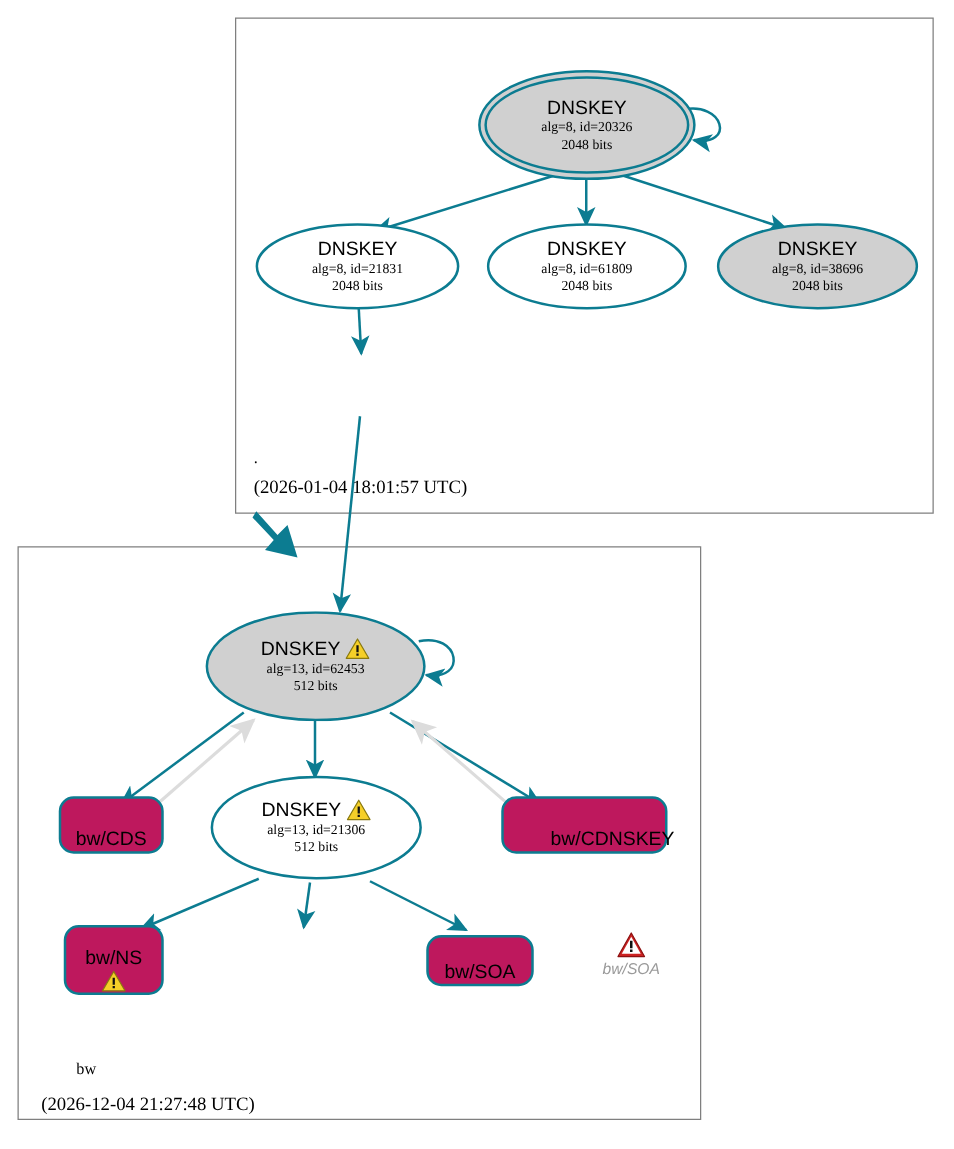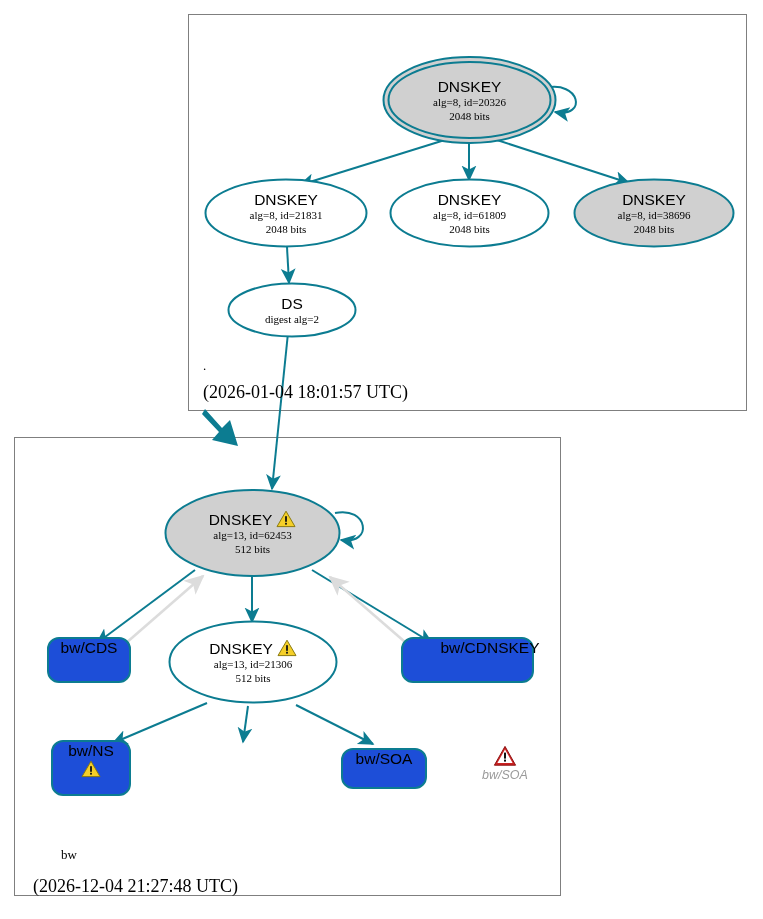--- a/index.html
+++ b/index.html
@@ -33,21 +33,21 @@
   .zone-label {
     position: absolute;
     font-family: "Liberation Serif", serif;
     font-size: 13px;
     color: #000000;
     white-space: nowrap;
   }
   .zone-time {
     position: absolute;
     font-family: "Liberation Serif", serif;
-    font-size: 18px;
+    font-size: 15px;
     color: #000000;
     white-space: nowrap;
   }
   .node {
     position: absolute;
     box-sizing: border-box;
     display: flex;
     flex-direction: column;
     align-items: center;
     justify-content: center;
@@ -68,25 +68,25 @@
     font-family: "Liberation Serif", serif;
     font-size: 11px;
     line-height: 14px;
     white-space: nowrap;
   }
   .rrset-box {
     position: absolute;
     box-sizing: border-box;
     border: 2px solid #0c7c91;
     border-radius: 12px;
-    background: #1d4ed8;
+    background: #be185d;
     display: flex;
     flex-direction: column;
     align-items: center;
-    justify-content: flex-start;
+    justify-content: flex-end;
     color: #000000;
   }
   .rrset-box .lbl {
     font-family: "Liberation Sans", sans-serif;
     font-size: 15.5px;
     line-height: 18px;
     white-space: nowrap;
   }
   .error-item {
     position: absolute;
@@ -209,31 +209,20 @@
     </svg>
     <div class="node" style="left:0; top:0; width:162px; height:70px;">
       <div class="t1">
           <span>DNSKEY</span>
         </div>
       <div class="t2">alg=8, id=38696</div>
       <div class="t3">2048 bits</div>
     </div>
   </div>
 
-  <div style="position:absolute; left:227px; top:282px; width:130px; height:56px;">
-    <svg width="130" height="56" viewBox="0 0 130 56" style="position:absolute; left:0; top:0;">
-      <ellipse cx="65" cy="28" rx="63.5" ry="26.5" fill="#ffffff" stroke="#0c7c91" stroke-width="2"></ellipse>
-    </svg>
-    <div class="node" style="left:0; top:0; width:130px; height:56px;">
-      <div class="t1">
-          <span>DS</span>
-        </div>
-      <div class="t2">digest alg=2</div>
-    </div>
-  </div>
 
   <div class="zone-label" style="left:203px; top:358px;">.</div>
   <div class="zone-time" style="left:203px; top:382px;">(2026-01-04 18:01:57 UTC)</div>
 
   <div style="position:absolute; left:164px; top:489px; width:177px; height:88px;">
     <svg width="177" height="88" viewBox="0 0 177 88" style="position:absolute; left:0; top:0;">
       <ellipse cx="88.5" cy="44" rx="87" ry="43" fill="#d0d0d0" stroke="#0c7c91" stroke-width="2"></ellipse>
     </svg>
     <div class="node" style="left:0; top:0; width:177px; height:88px;">
       <div class="t1">

